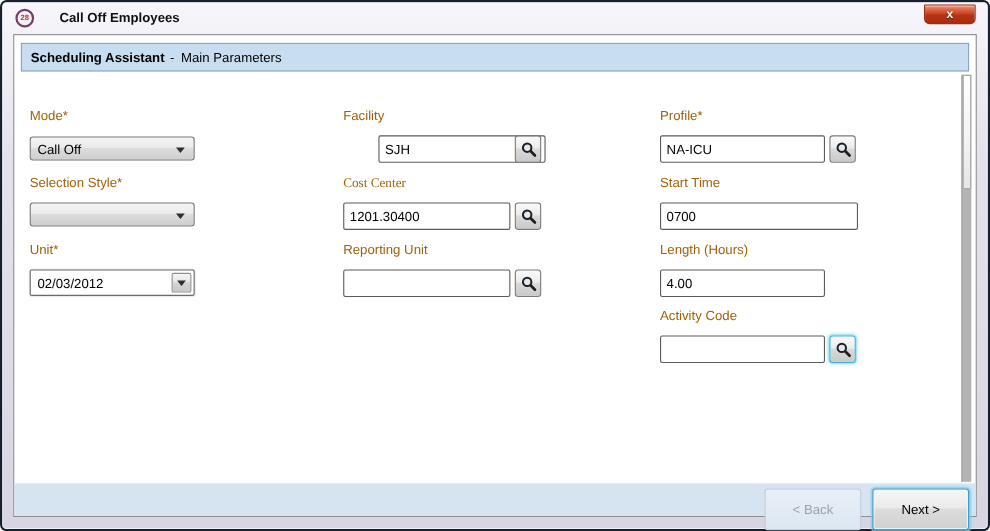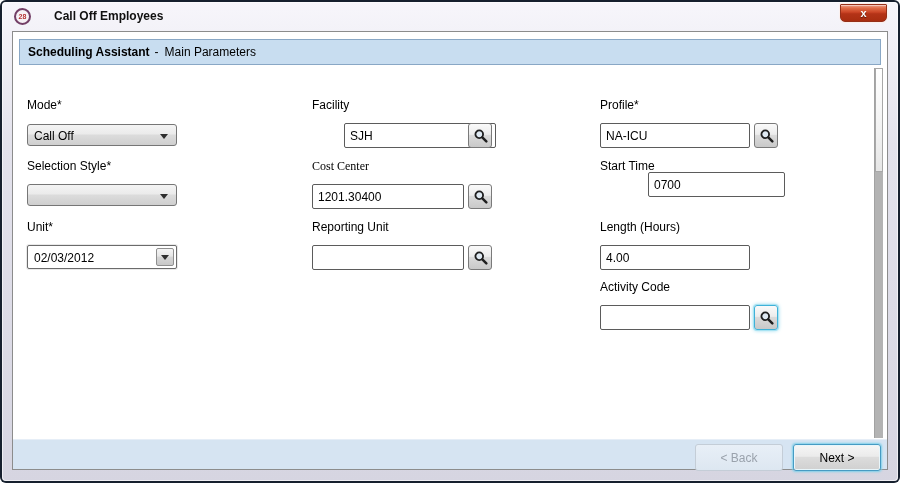--- a/index.html
+++ b/index.html
@@ -33,21 +33,21 @@
   .wh-dash{margin:0 6px 0 5px;}
 
   
   .scrollbar{position:absolute;right:4px;top:36px;bottom:31px;width:9px;background:#b3b3b3;
     border-left:1px solid #a2a2a2;}
   .scroll-thumb{position:absolute;left:0;right:0;top:0;height:104px;
     background:linear-gradient(180deg,#ffffff 0%,#f2f2f2 60%,#e6e6e6 100%);
     border:1px solid #a8a8a8;}
 
   
-  .field-label{position:absolute;font-size:12px;color:#000000;white-space:nowrap;text-align:center;}
+  .field-label{position:absolute;font-size:12px;color:#a16207;white-space:nowrap;text-align:center;}
   .combo{position:absolute;width:150px;height:22px;border:1px solid #767676;border-radius:3px;
     background:linear-gradient(180deg,#f4f4f4 0%,#ebebeb 45%,#dcdcdc 50%,#cfcfcf 100%);}
   .combo-text{position:absolute;left:6px;top:4px;font-size:12px;color:#000;}
   .combo-arrow{position:absolute;right:8px;top:9px;width:0;height:0;
     border-left:4px solid transparent;border-right:4px solid transparent;border-top:5px solid #2e2e2e;}
   .textbox{position:absolute;width:152px;height:25px;border:1px solid #5b5b5b;border-radius:2px;
     font-family:"Liberation Sans",sans-serif;font-size:12px;color:#000;background:#fff;
     padding:0 5px;outline:none;}
   .search-btn{position:absolute;width:24px;height:25px;border:1px solid #7a7a7a;border-radius:3px;
     background:linear-gradient(180deg,#fafafa 0%,#ececec 45%,#dadada 50%,#c9c9c9 100%);
@@ -57,21 +57,21 @@
     background:#ffffff;box-shadow:0 0 0 1px #e9e9e9;}
   .date-text{position:absolute;left:6px;top:5px;font-size:12px;color:#000;}
   .date-btn{position:absolute;right:2px;top:2px;width:18px;height:18px;border:1px solid #8f8f8f;
     border-radius:2px;display:flex;align-items:center;justify-content:center;
     background:linear-gradient(180deg,#f5f5f5 0%,#e6e6e6 45%,#d5d5d5 50%,#c8c8c8 100%);}
   .date-btn .combo-arrow{position:static;border-top-color:#2e2e2e;}
 
   
   .footer-bar{position:absolute;left:0;right:0;bottom:0;height:30px;background:#d6e4f2;
     border-top:1px solid #e6eef7;}
-  .btn{position:absolute;top:4px;width:88px;height:27px;border-radius:3px;font-size:12px;
+  .btn{position:absolute;top:4px;width:88px;height:38px;border-radius:3px;font-size:12px;
     font-family:"Liberation Sans",sans-serif;text-align:center;line-height:20px;padding:0;}
   .btn-back{right:104px;background:linear-gradient(180deg,#e8eff7 0%,#dde7f1 100%);
     border:1px solid #c4cdd7;color:#9aa2ac;}
   .btn-next{right:6px;background:linear-gradient(180deg,#f6f6f6 0%,#ebebeb 45%,#dcdcdc 50%,#d0d0d0 100%);
     border:1px solid #469bc3;box-shadow:0 0 2px 1px #7ed0ea,inset 0 0 0 1px #e8f6fb;color:#000;}
 </style>
 </head>
 <body>
 
 <div class="window-outer">
@@ -141,21 +141,21 @@
       <div class="field-label" style="left:587px;top:66px;">Profile*</div>
       <input class="textbox" style="left: 587px; top: 91px; width: 150px;" value="NA-ICU">
       <button class="search-btn" style="left:741px;top:91px;">
         <svg width="15" height="15" viewBox="0 0 18 18">
           <circle cx="7.5" cy="7.5" r="4.6" fill="#dfe9f2" stroke="#1f1f1f" stroke-width="2.2"></circle>
           <line x1="11.2" y1="11.2" x2="16" y2="16" stroke="#1f1f1f" stroke-width="3" stroke-linecap="round"></line>
         </svg>
       </button>
 
       <div class="field-label" style="left:587px;top:127px;">Start Time</div>
-      <input class="textbox" style="left: 587px; top: 140px; width: 137px; margin-left: 48px;" value="0700">
+      <input class="textbox" style="left: 587px; top: 152px; width: 180px;" value="0700">
 
       <div class="field-label" style="left:587px;top:188px;">Length (Hours)</div>
       <input class="textbox" style="left: 587px; top: 213px; width: 150px;" value="4.00">
 
       <div class="field-label" style="left:587px;top:248px;">Activity Code</div>
       <input class="textbox" style="left: 587px; top: 273px; width: 150px;" value="">
       <button class="search-btn focused" style="left:741px;top:273px;">
         <svg width="15" height="15" viewBox="0 0 18 18">
           <circle cx="7.5" cy="7.5" r="4.6" fill="#dfe9f2" stroke="#1f1f1f" stroke-width="2.2"></circle>
           <line x1="11.2" y1="11.2" x2="16" y2="16" stroke="#1f1f1f" stroke-width="3" stroke-linecap="round"></line>

